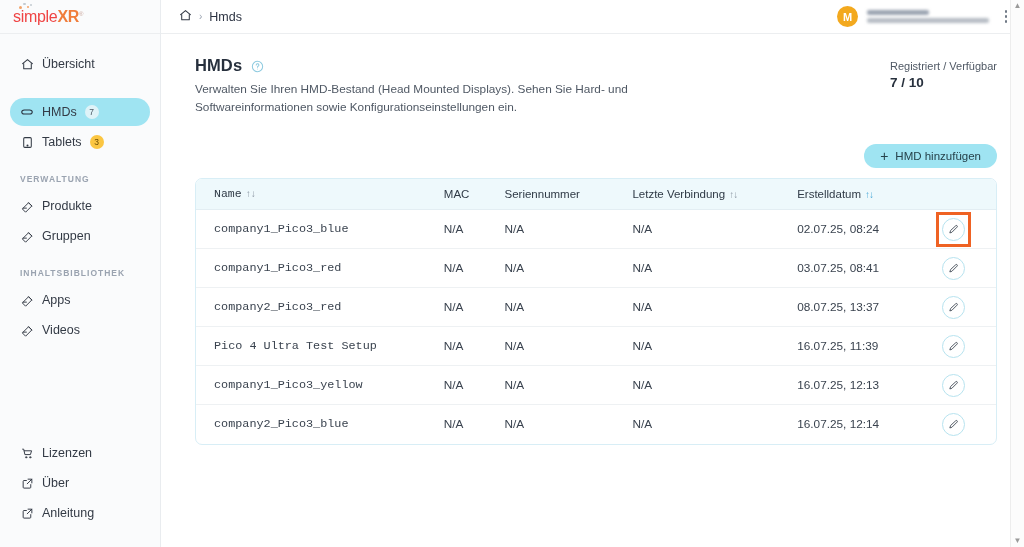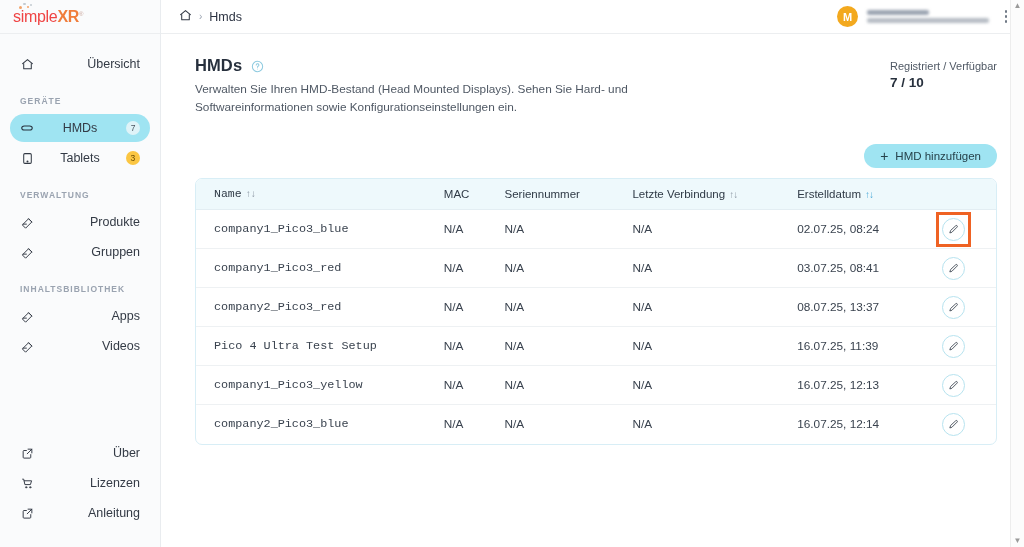--- a/index.html
+++ b/index.html
@@ -42,21 +42,21 @@
   .nav { padding-top: 14px; flex: 1; }
   .nav-section-label {
     font-size: 8.5px; font-weight: 700; letter-spacing: 1px;
     color: #9aa3b0; padding: 0 0 6px 20px; text-transform: uppercase;
   }
   .nav-gap { height: 16px; }
   .nav-item {
     display: flex; align-items: center; gap: 8px;
     height: 28px; margin: 2px 10px; padding: 0 10px;
     border-radius: 14px; cursor: pointer;
-    font-size: 12.5px; color: #333a45; justify-content: space-between;
+    font-size: 12.5px; color: #333a45;
   }
   .nav-item.active { background: #9fe4f2; }
   .nav-item .ico { width: 14px; height: 14px; flex: 0 0 14px; display: flex; align-items: center; justify-content: center; }
   .nav-item .ico svg { display: block; }
   .badge {
     font-size: 8.5px; min-width: 14px; height: 14px; border-radius: 7px;
     display: inline-flex; align-items: center; justify-content: center;
     padding: 0 4px; color: #4a5560; background: #dff3f8;
   }
   .badge.amber { background: #fbc642; color: #6a4b00; }
@@ -184,21 +184,20 @@
           <svg width="13" height="13" viewBox="0 0 24 24" fill="none" stroke="#333a45" stroke-width="1.9" stroke-linecap="round" stroke-linejoin="round">
               <path d="M3 10.5 12 3l9 7.5"></path>
               <path d="M5 10v10h14V10"></path>
             </svg>
         </span>
         <span>Übersicht</span>
       </div>
 
       <div class="nav-gap"></div>
 
-      <div class="nav-section-label">GERÄTE</div>
 
       <div class="nav-item active">
         <span class="ico">
           <svg width="14" height="14" viewBox="0 0 24 24" fill="none" stroke="#27303d" stroke-width="1.8" stroke-linecap="round" stroke-linejoin="round">
               <path d="M3 12c0-2 2-3.5 4.5-3.5h9C19 8.5 21 10 21 12s-2 3.5-4.5 3.5h-9C5 15.5 3 14 3 12z"></path>
             </svg>
         </span>
         <span>HMDs</span>
         <span class="badge">7</span>
       </div>
@@ -265,36 +264,36 @@
         </span>
         <span>Videos</span>
       </div>
 
     </nav>
 
     <div class="nav-bottom">
       <div class="nav-item">
         <span class="ico">
           <svg width="13" height="13" viewBox="0 0 24 24" fill="none" stroke="#333a45" stroke-width="1.8" stroke-linecap="round" stroke-linejoin="round">
+              <path d="M3 4h2l2.2 10h10.2l2.1-7H6"></path>
+              <circle cx="9.5" cy="19" r="1.2"></circle>
+              <circle cx="17" cy="19" r="1.2"></circle>
+            </svg>
+        </span>
+        <span>Lizenzen</span>
+      </div>
+      <div class="nav-item">
+        <span class="ico">
+          <svg width="13" height="13" viewBox="0 0 24 24" fill="none" stroke="#333a45" stroke-width="1.8" stroke-linecap="round" stroke-linejoin="round">
               <path d="M13 4h7v7"></path>
               <path d="M20 4l-8.5 8.5"></path>
               <path d="M18 14v5a1.5 1.5 0 0 1-1.5 1.5h-11A1.5 1.5 0 0 1 4 19V8a1.5 1.5 0 0 1 1.5-1.5H10"></path>
             </svg>
         </span>
         <span>Über</span>
-      </div>
-      <div class="nav-item">
-        <span class="ico">
-          <svg width="13" height="13" viewBox="0 0 24 24" fill="none" stroke="#333a45" stroke-width="1.8" stroke-linecap="round" stroke-linejoin="round">
-              <path d="M3 4h2l2.2 10h10.2l2.1-7H6"></path>
-              <circle cx="9.5" cy="19" r="1.2"></circle>
-              <circle cx="17" cy="19" r="1.2"></circle>
-            </svg>
-        </span>
-        <span>Lizenzen</span>
       </div>
       <div class="nav-item">
         <span class="ico">
           <svg width="13" height="13" viewBox="0 0 24 24" fill="none" stroke="#333a45" stroke-width="1.8" stroke-linecap="round" stroke-linejoin="round">
               <path d="M13 4h7v7"></path>
               <path d="M20 4l-8.5 8.5"></path>
               <path d="M18 14v5a1.5 1.5 0 0 1-1.5 1.5h-11A1.5 1.5 0 0 1 4 19V8a1.5 1.5 0 0 1 1.5-1.5H10"></path>
             </svg>
         </span>
         <span>Anleitung</span>

